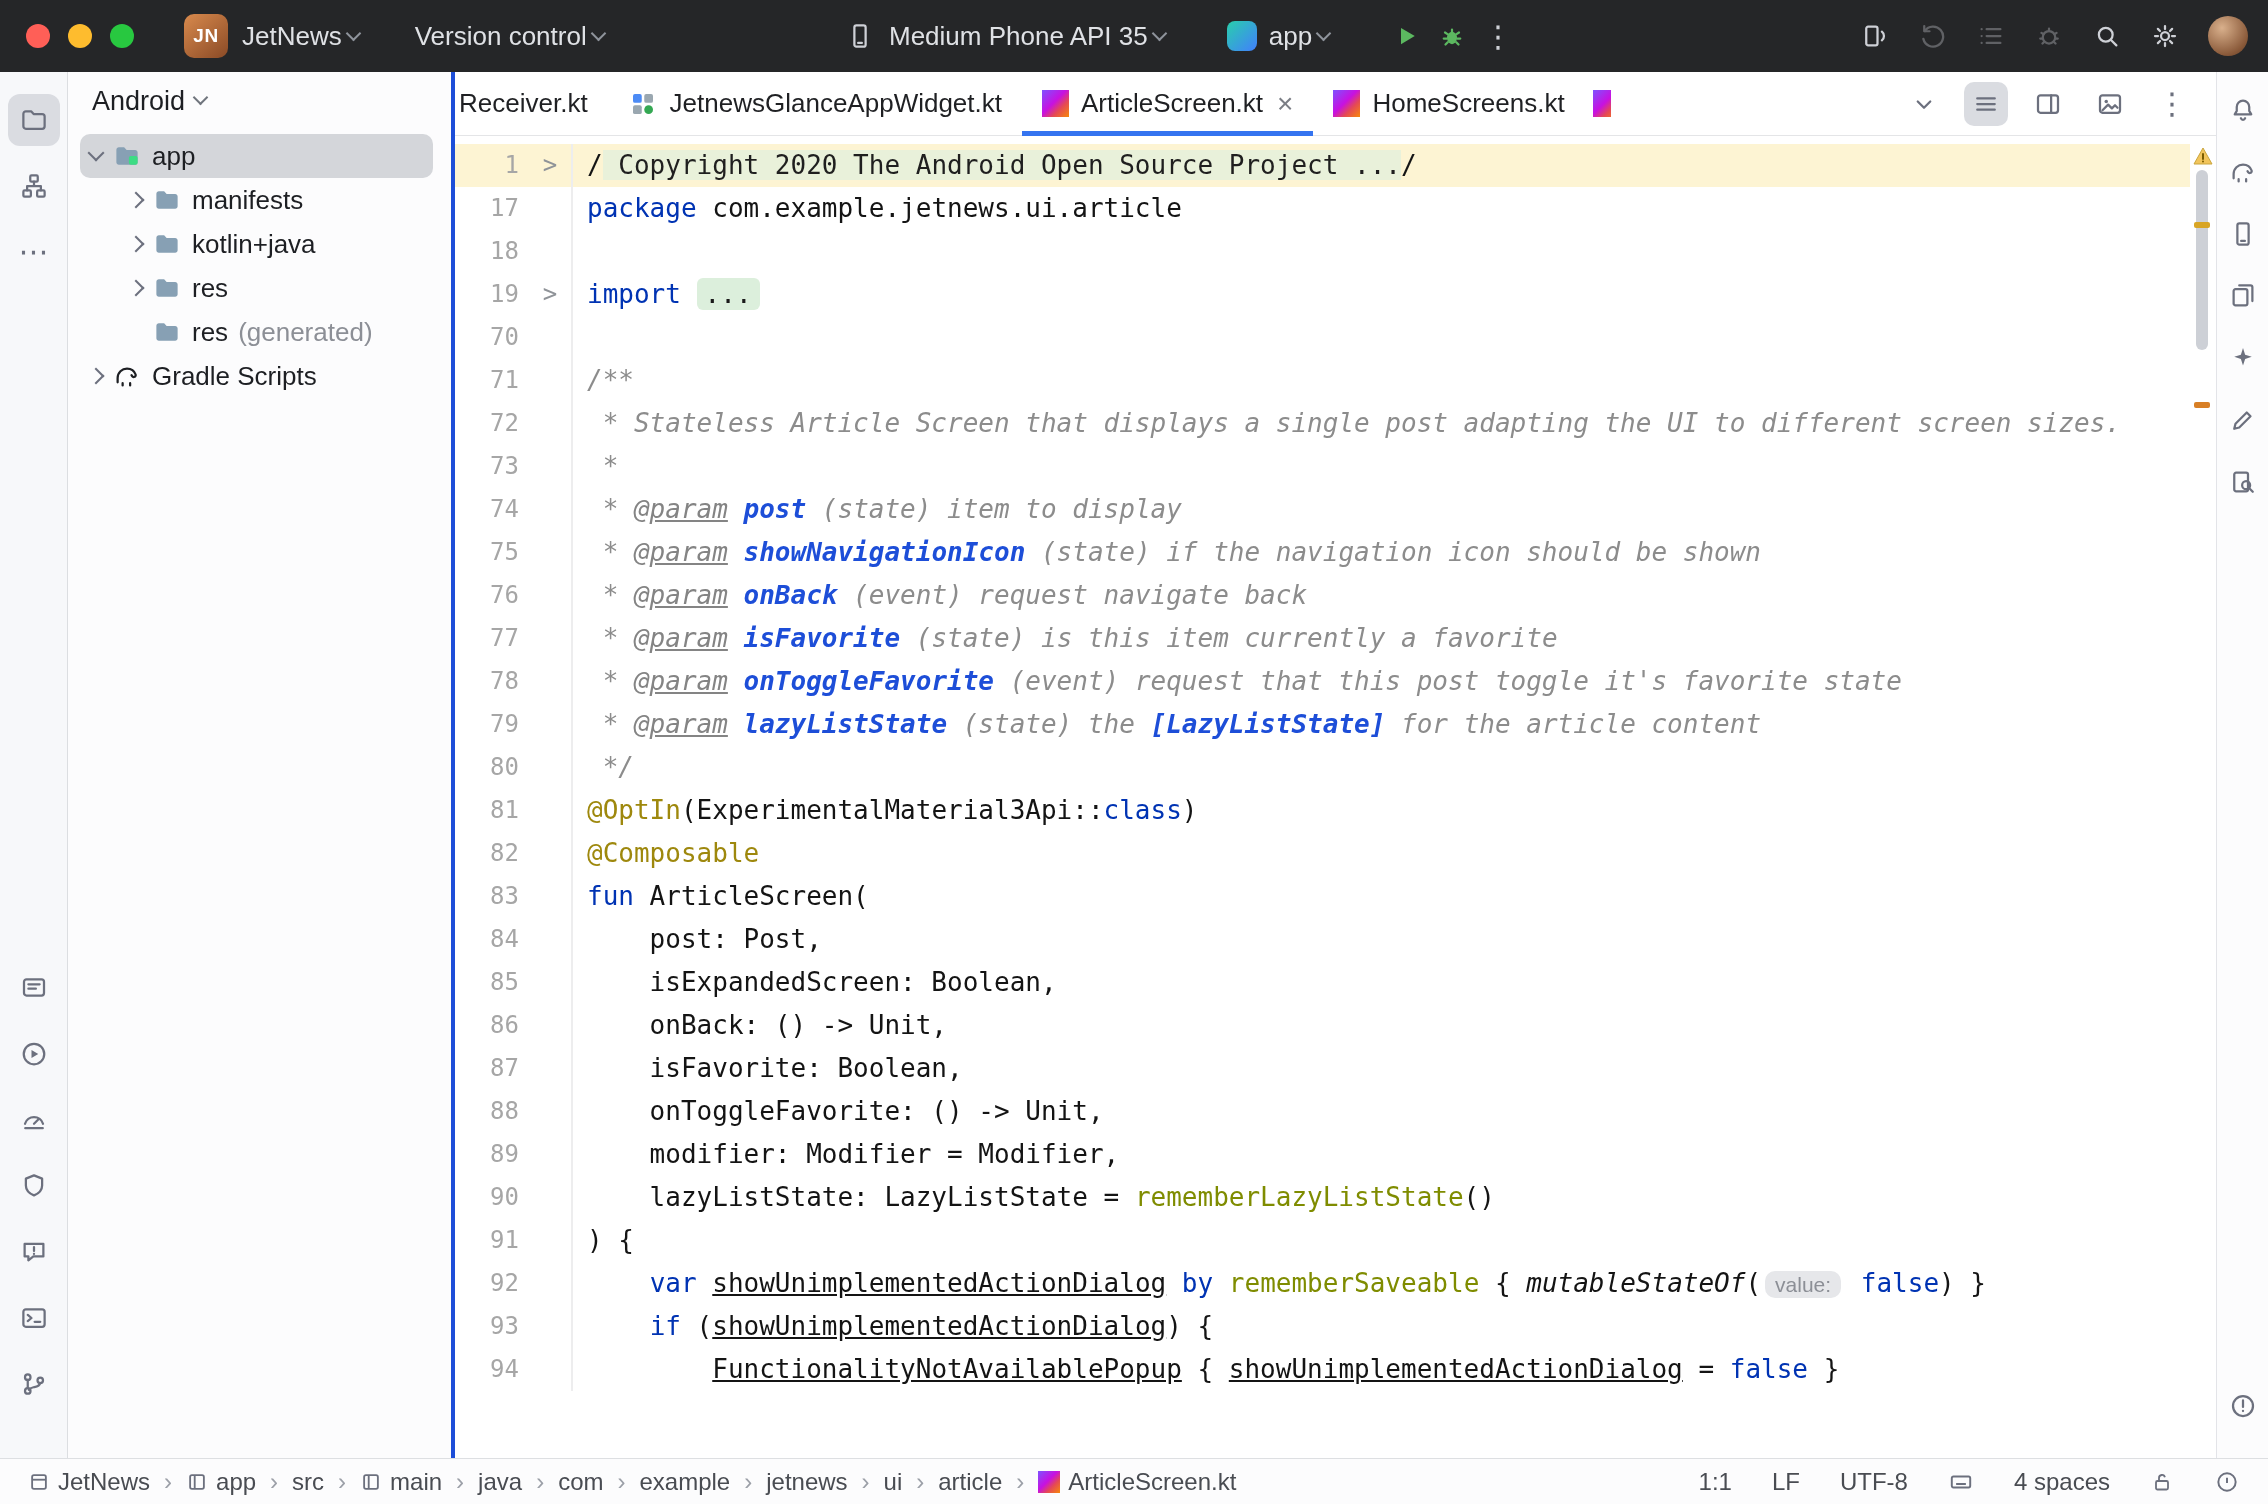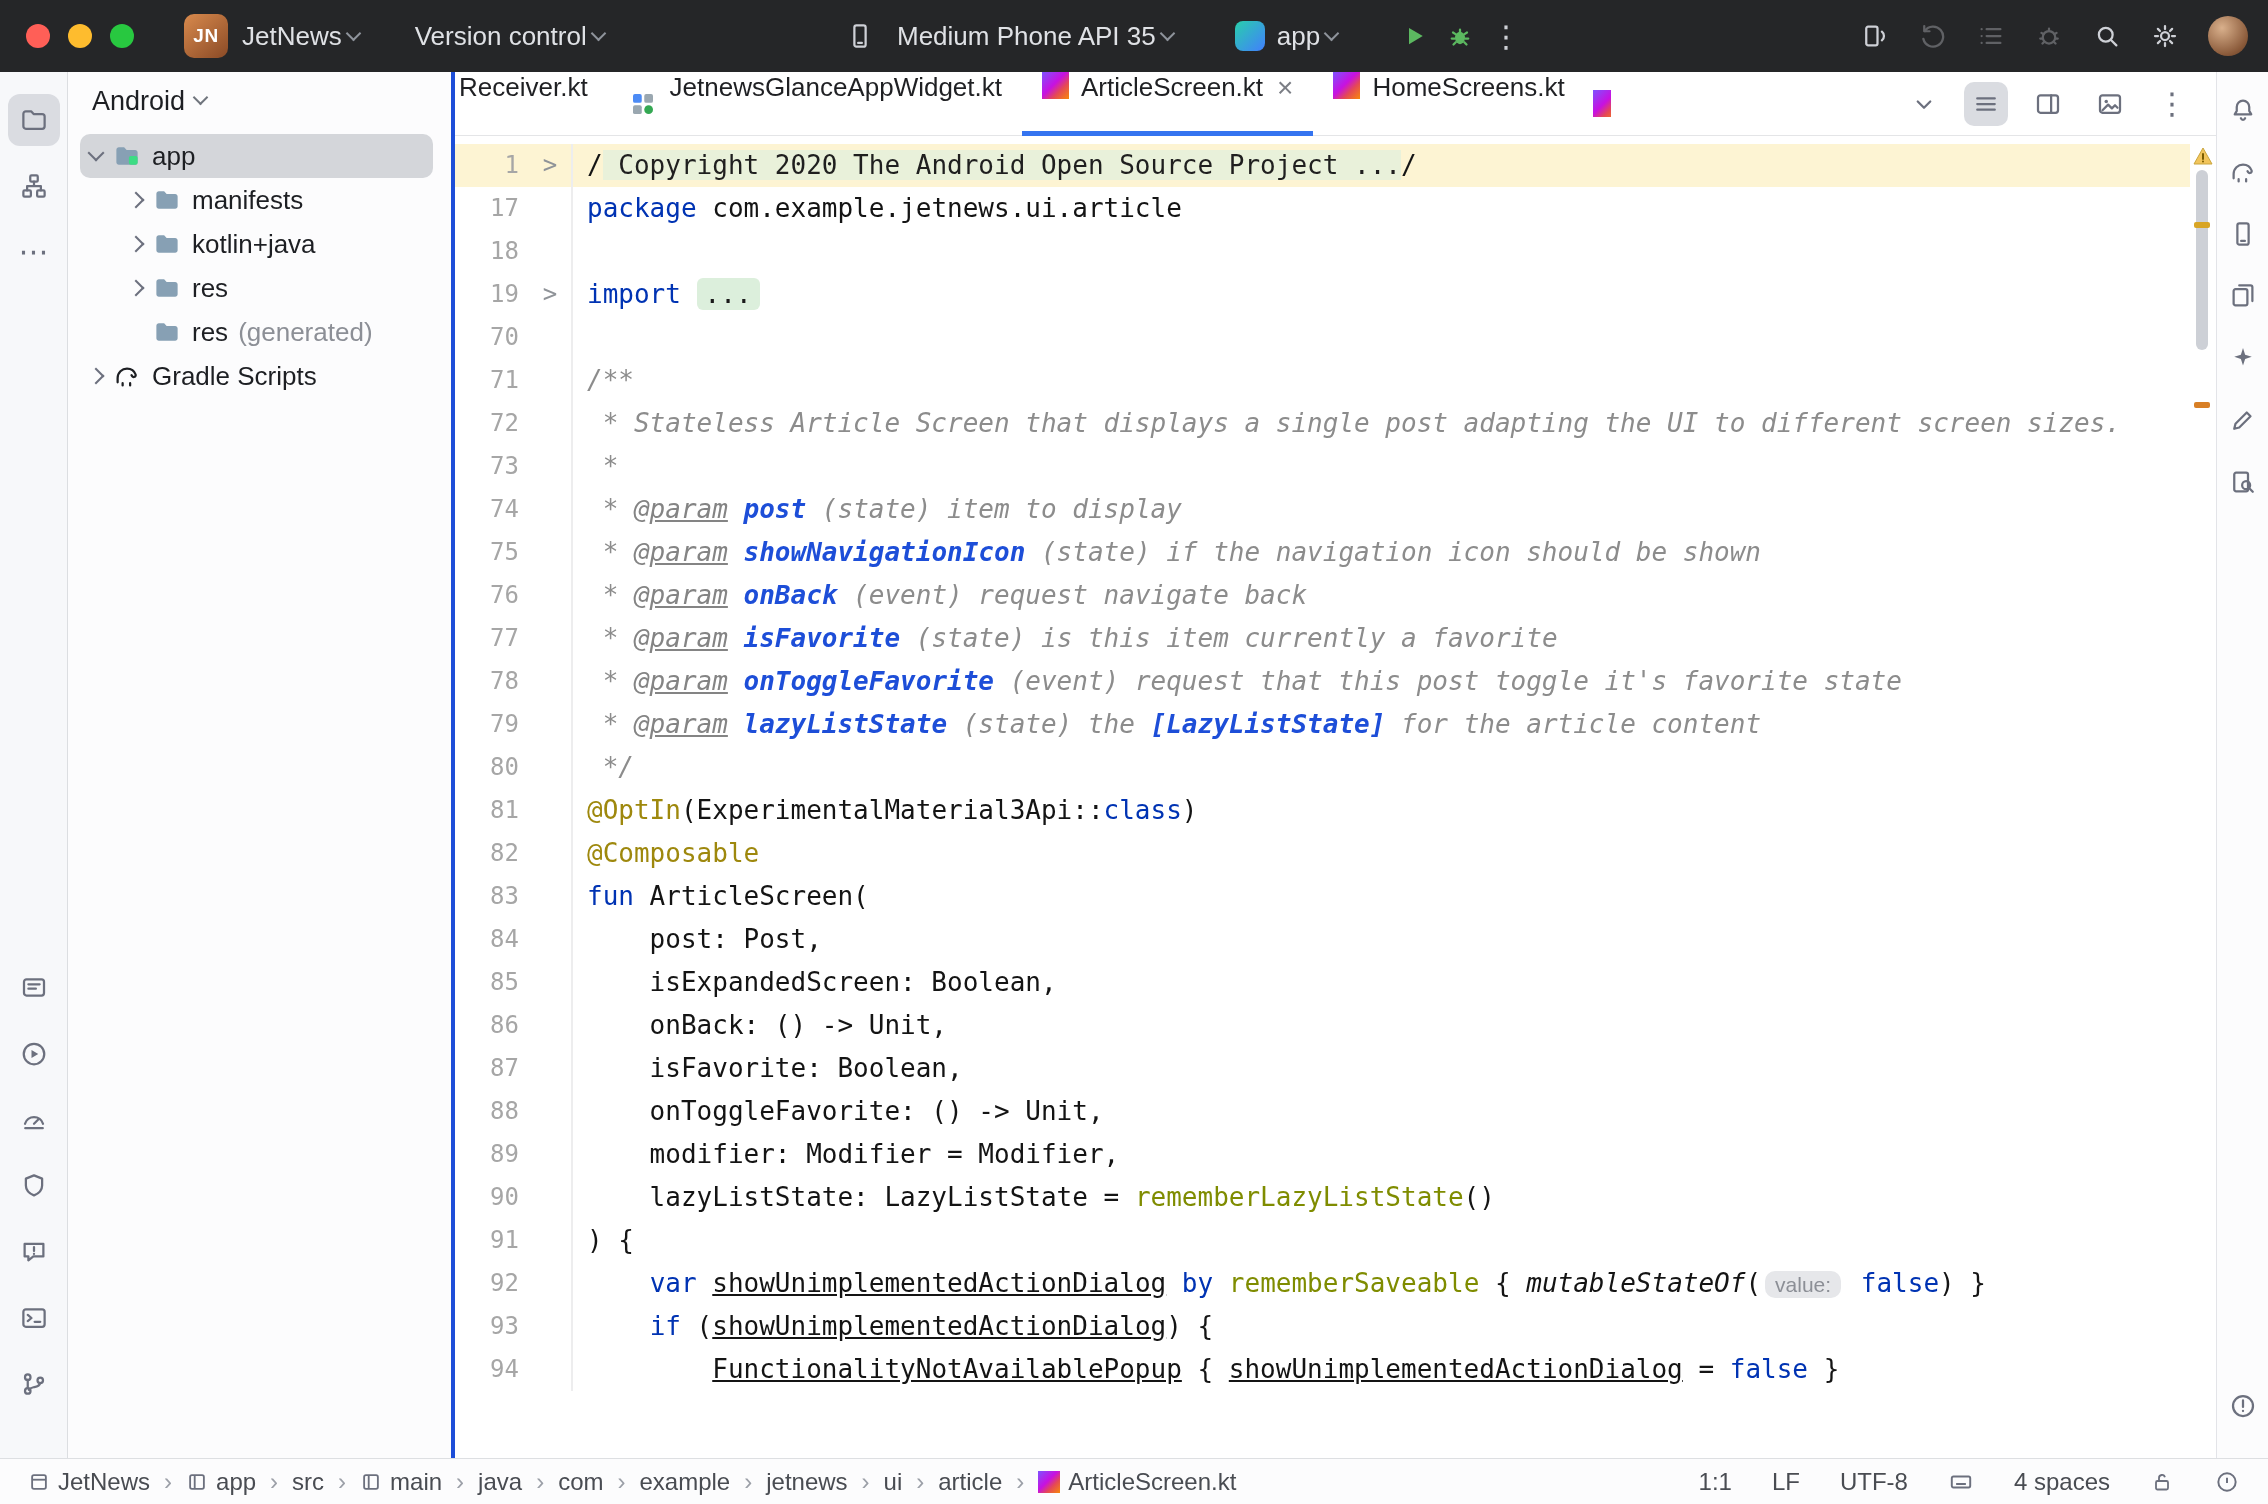--- a/index.html
+++ b/index.html
@@ -55,21 +55,21 @@
   .tchev.down{transform:rotate(45deg);margin-top:-6px}
   .tchev.right{transform:rotate(-45deg)}
   .tchev.none{visibility:hidden}
   .tsuffix{color:#8c8f96}
 
   
   .edcol{flex:1;display:flex;flex-direction:column;min-width:0;background:#fff}
 
   
   .tabbar{height:64px;flex:none;display:flex;align-items:stretch;border-bottom:1px solid #e4e5e7;background:#fff}
-  .tab{display:flex;gap:12px;padding:0 20px;font-size:26px;color:#1f2023;position:relative;white-space:nowrap}
+  .tab{display:flex;align-items:center;gap:12px;padding:0 20px;font-size:26px;color:#1f2023;position:relative;white-space:nowrap}
   .tab.clipped{padding-left:4px}
   .tab.active::after{content:"";position:absolute;left:0;right:0;bottom:-1px;height:5px;background:#3574f0}
   .tab.hl-bg{background:#fcf2d4}
   .tab .close{color:#7b7e85;font-size:28px;margin-left:2px}
   .k-ico{width:27px;height:27px;flex:none;background:linear-gradient(135deg,#7f52ff 0%,#c711e1 45%,#e44857 68%,#f88909 100%)}
   .tab-sliver{width:18px;overflow:hidden;display:flex;align-items:center;margin-left:8px}
   .tab-right{margin-left:auto;display:flex;align-items:center;gap:18px;padding-right:22px}
   .tab-right .ico{color:#6c707e}
   .tbtn{width:44px;height:44px;border-radius:10px;display:flex;align-items:center;justify-content:center}
   .tbtn.active{background:#dadce1}
@@ -144,21 +144,21 @@
     </div>
 
     <div class="tb-center">
       <div class="tb-group">
         <span class="ico ">
             <svg width="30" height="30" viewBox="0 0 24 24" fill="none" stroke="currentColor" stroke-width="1.8" stroke-linecap="round" stroke-linejoin="round">
               <rect x="7.5" y="3.5" width="9" height="17" rx="1.6"></rect>
               <path d="M10.5 17.5h3"></path>
             </svg>
           </span>
-        <span class="tb-label" style="margin-left:22px">Medium Phone API 35</span>
+        <span class="tb-label" style="margin-left:14px">Medium Phone API 35</span>
         <span class="chev"></span>
       </div>
       <span class="divider-space"></span>
       <div class="tb-group">
         <span class="cfg-ico"></span>
         <span class="tb-label" style="margin-left:12px">app</span>
         <span class="chev"></span>
       </div>
       <span class="divider-space"></span>
       <span class="ico green">

